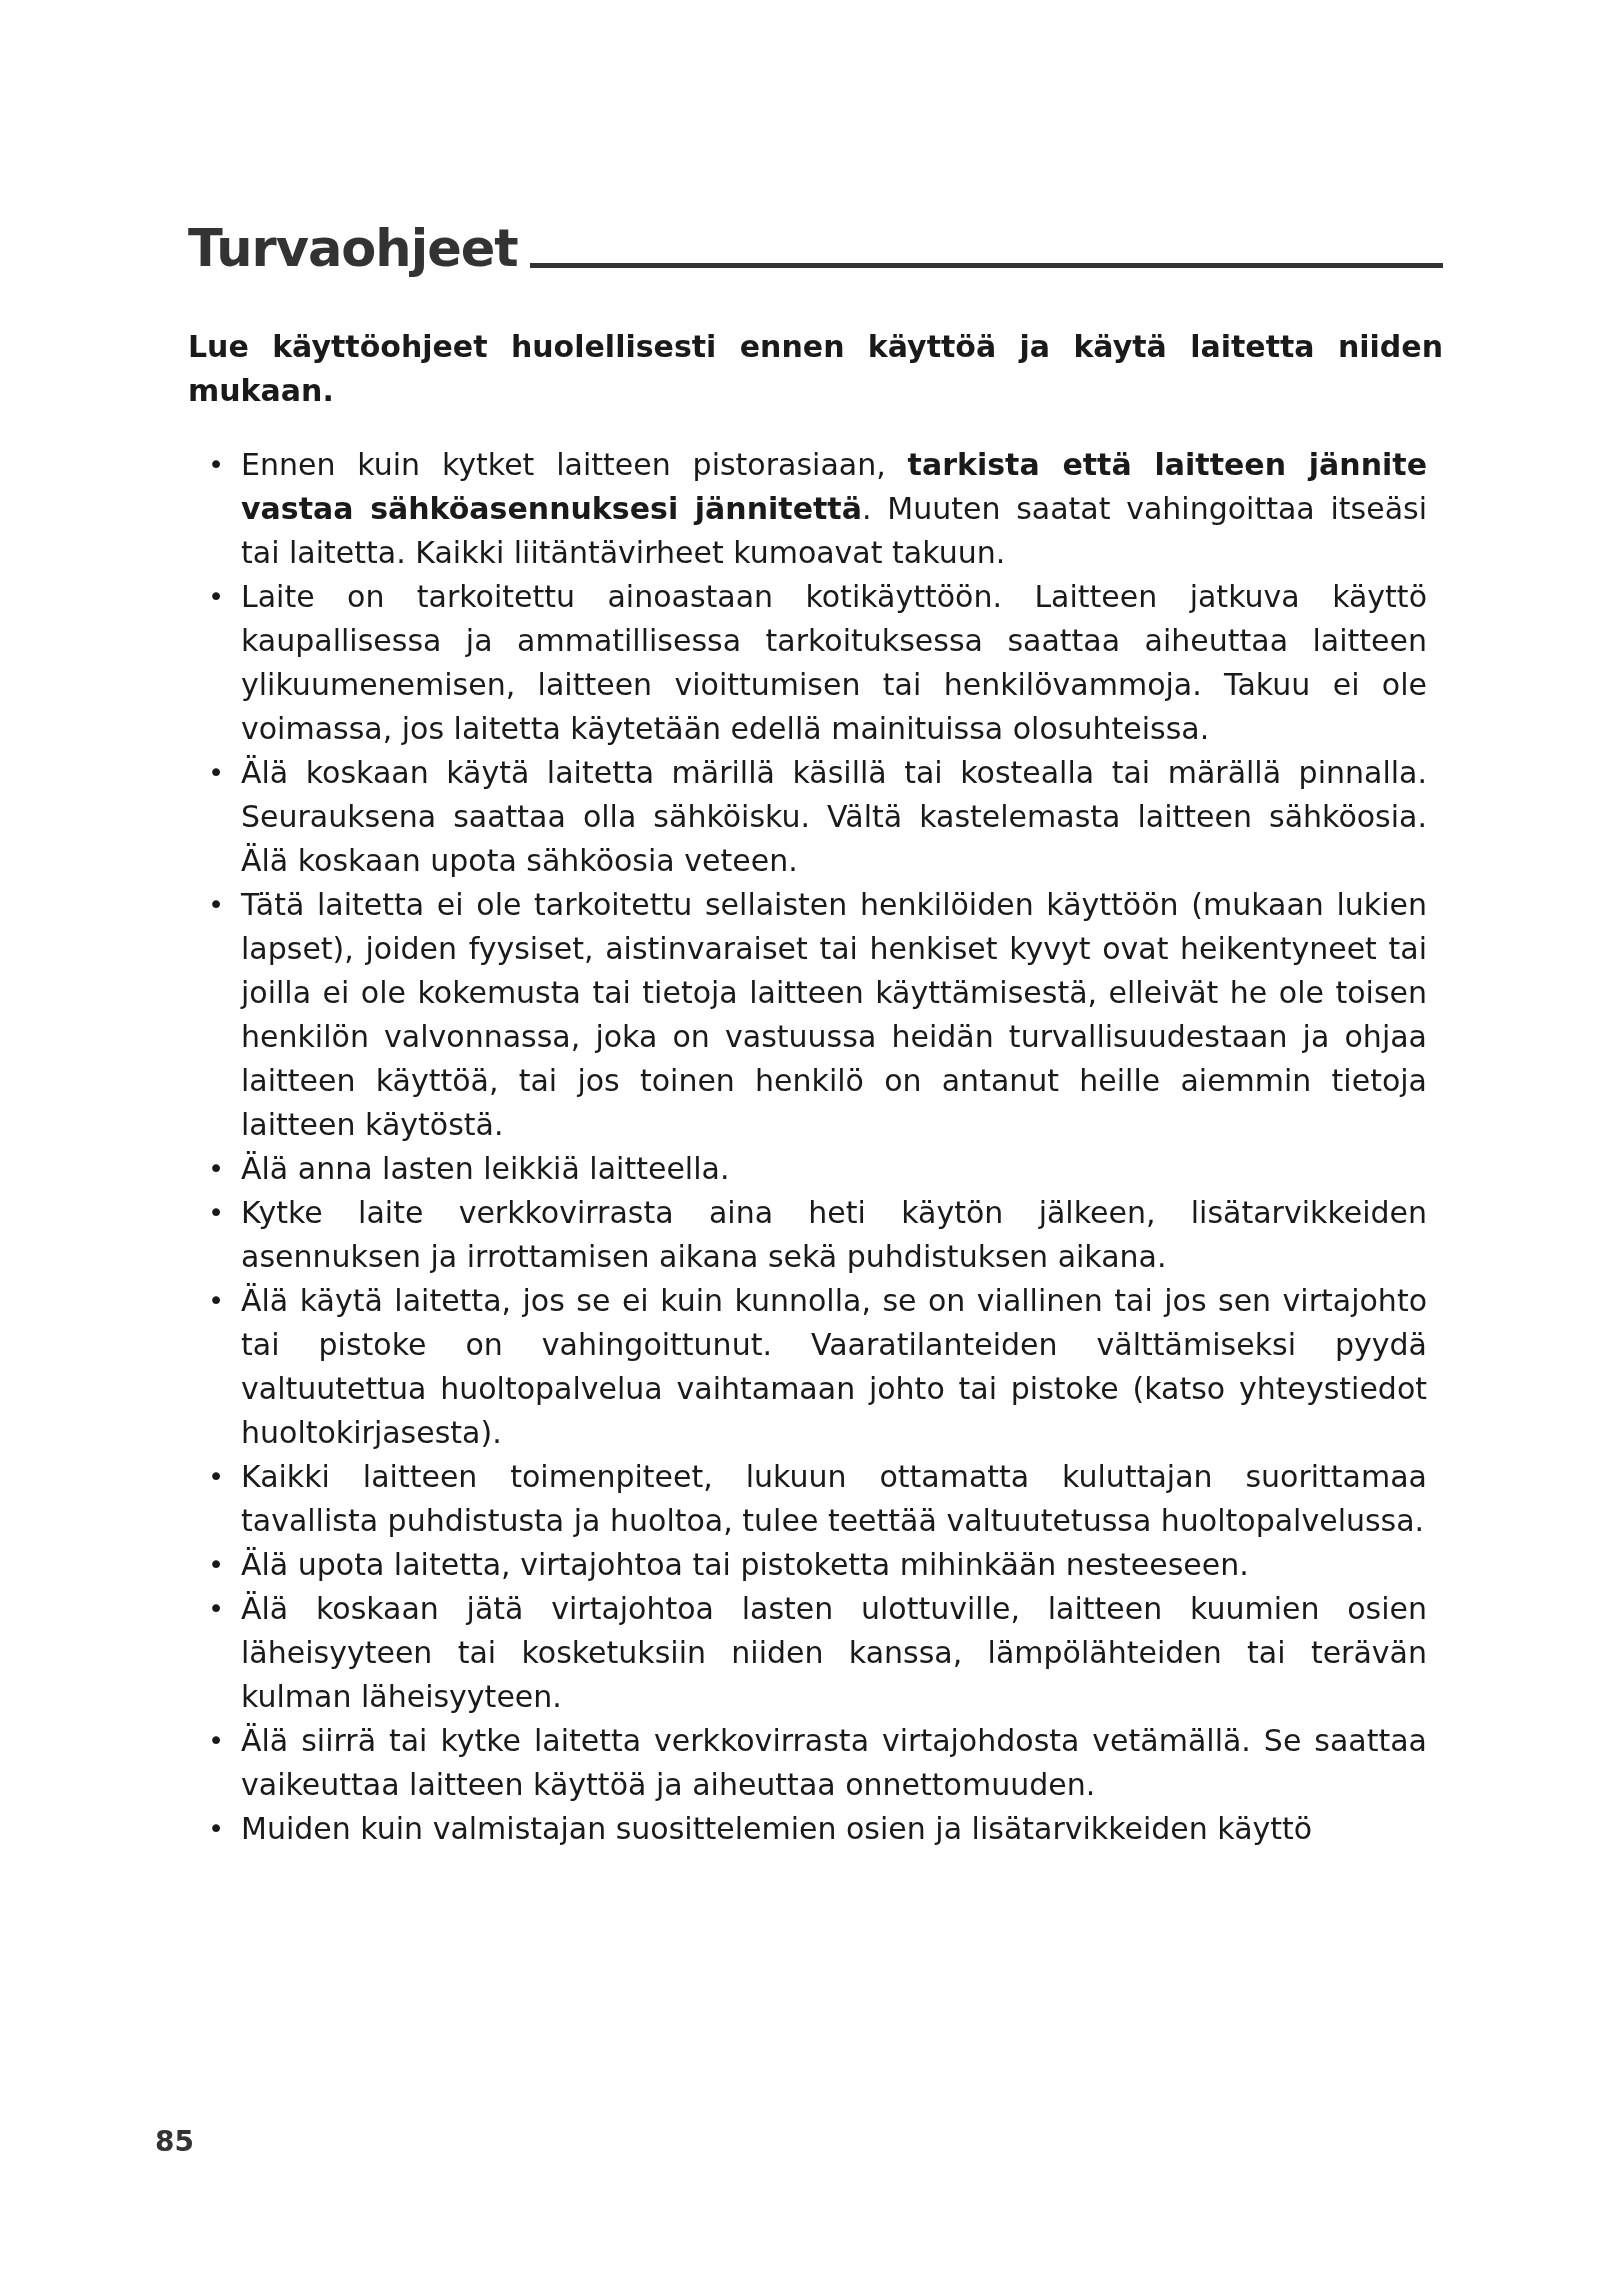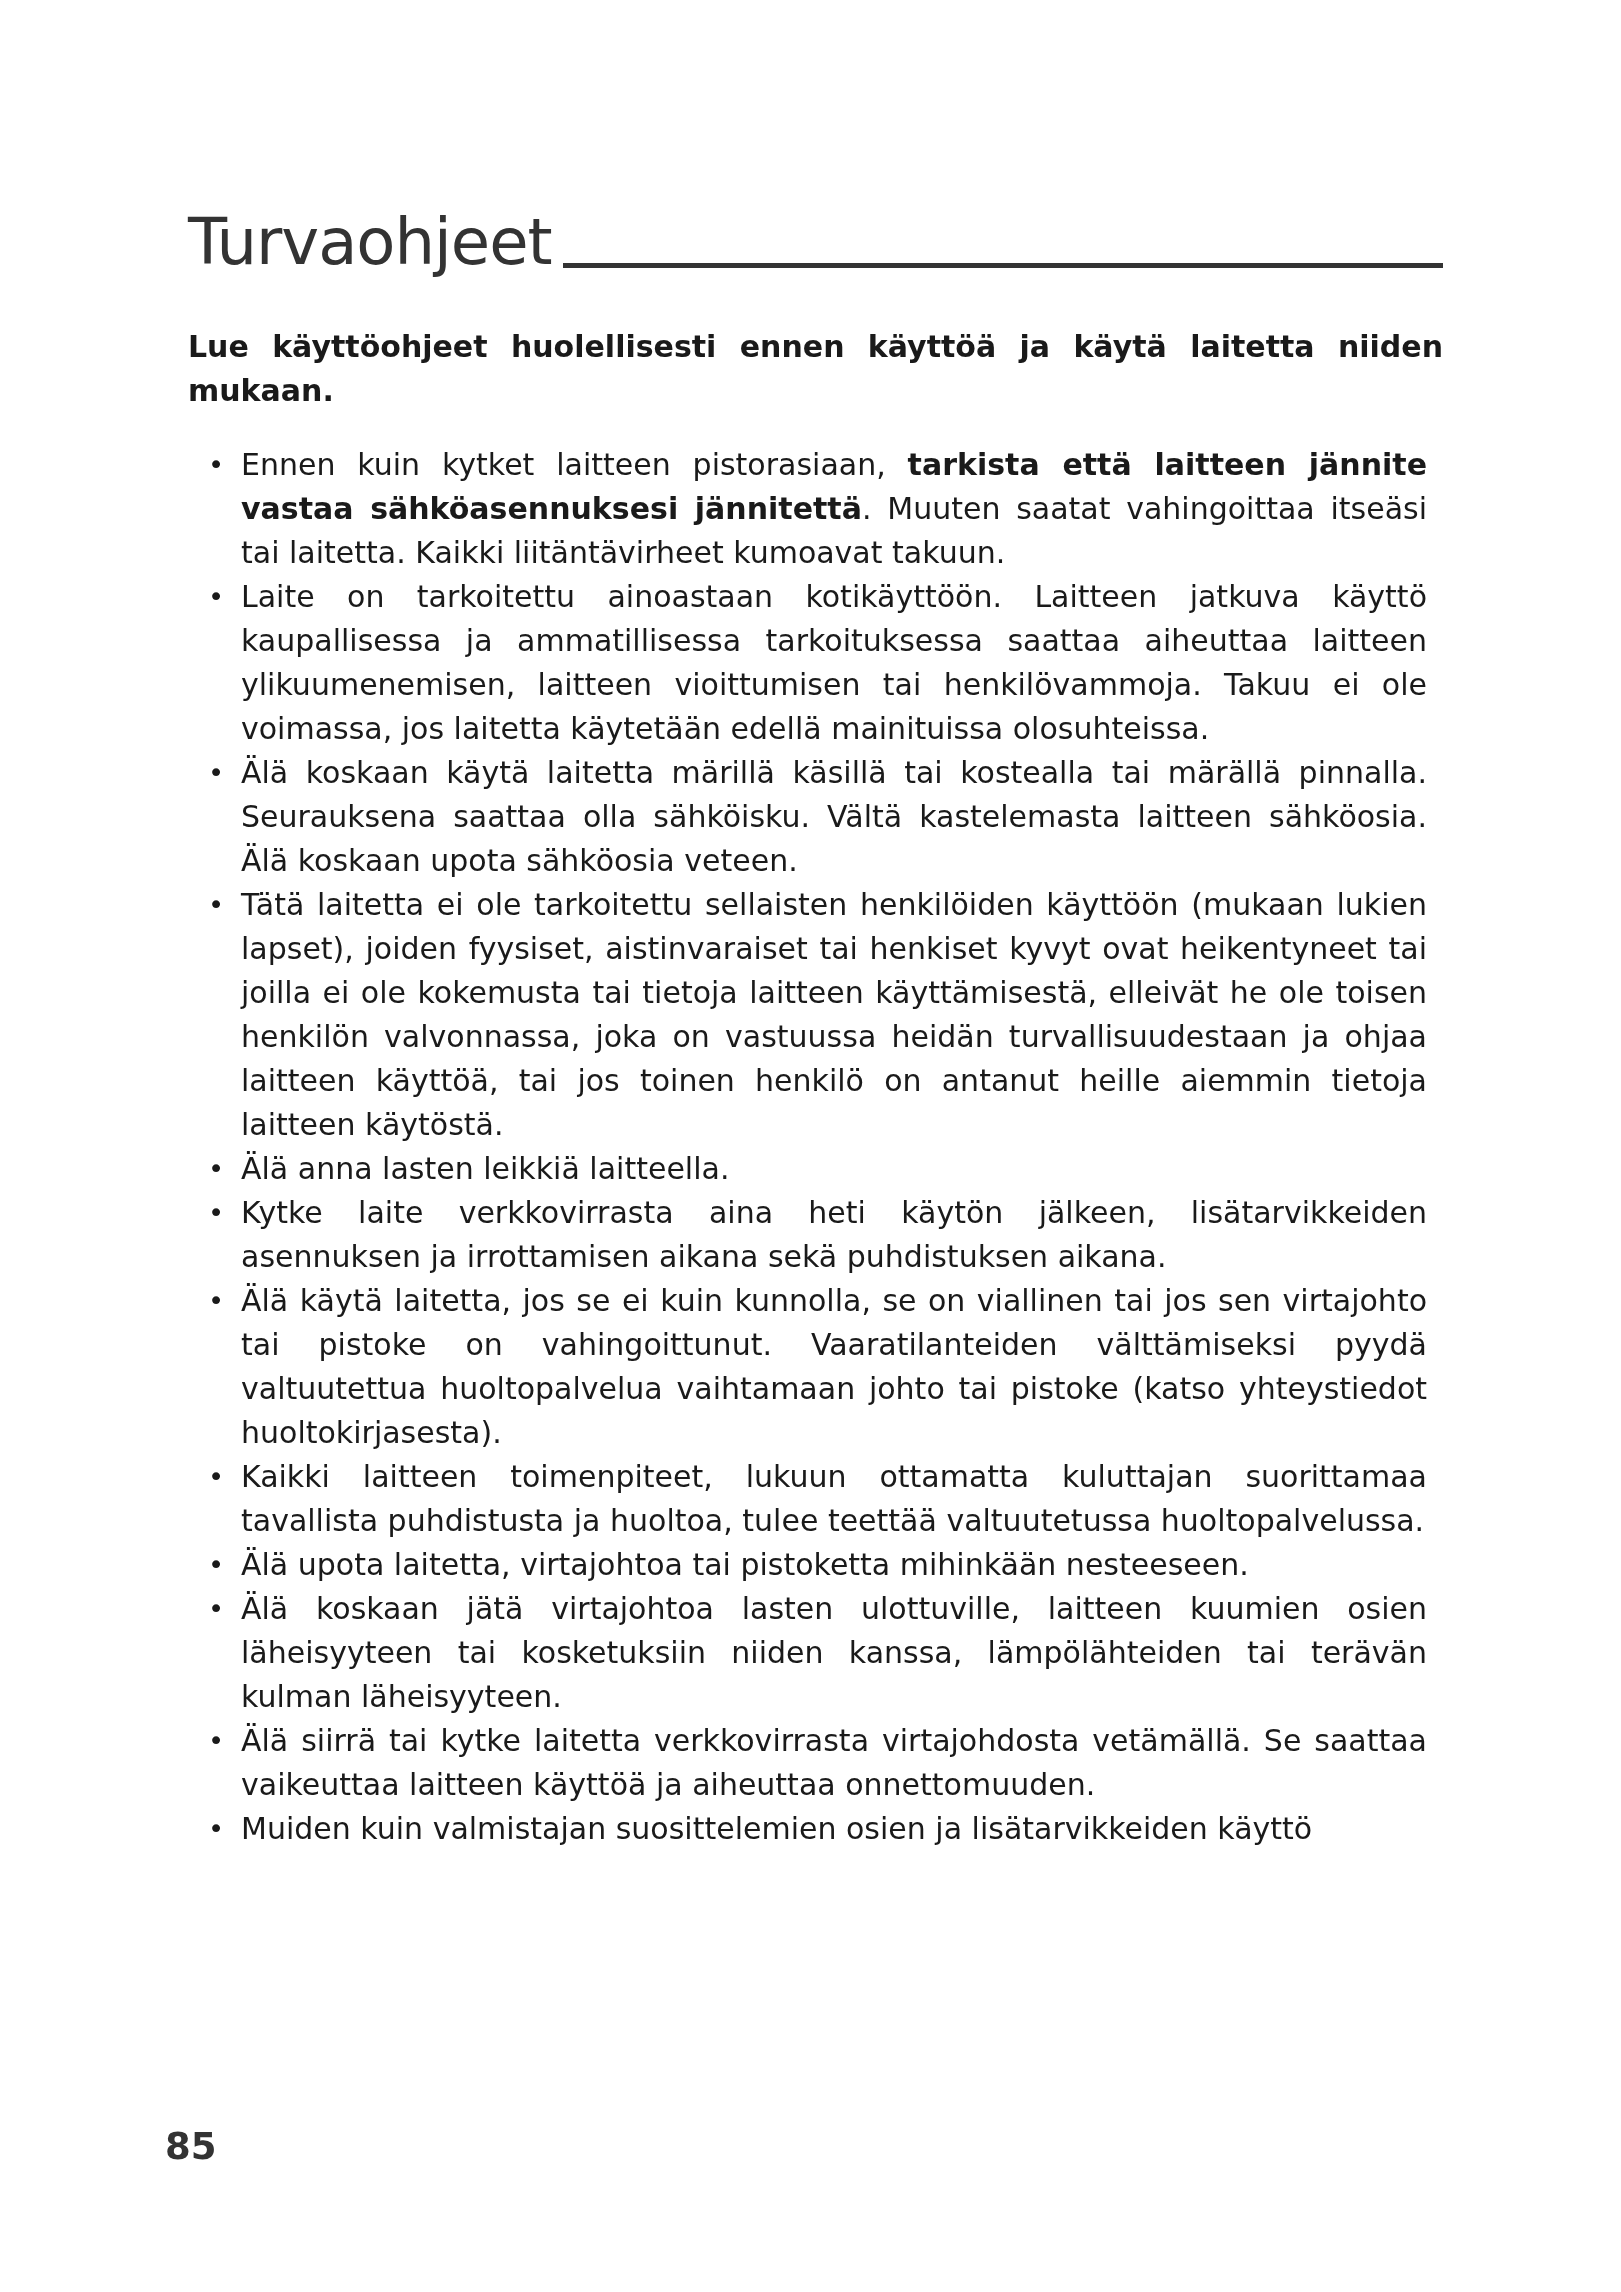--- a/index.html
+++ b/index.html
@@ -1,27 +1,27 @@
 <!DOCTYPE html>
 <html><head>
 <meta charset="utf-8">
 <style>
   html, body { margin: 0; padding: 0; background: #ffffff; }
   body { width: 1621px; height: 2293px; position: relative; overflow: hidden;
          font-family: "DejaVu Sans", "Liberation Sans", sans-serif; color: #1a1a1a; }
   .page { position: absolute; left: 188px; top: 196px; width: 1255px; }
   .title-row { display: flex; align-items: flex-end; height: 78px; }
-  .title { font-size: 64px; font-weight: 400; color: #333333; letter-spacing: -1px; line-height: 1; text-align: center; }
+  .title { font-size: 51px; font-weight: 700; color: #333333; letter-spacing: -1px; line-height: 1; text-align: center; }
   .title-rule { flex: 1; height: 4.9px; background: #333333; margin-left: 11.8px; margin-bottom: 5.9px; }
   .intro { margin-top: 51px; font-size: 30px; font-weight: 700; line-height: 44px; text-align: justify; }
   ul.items { list-style: none; margin: 16px; padding: 0; }
   ul.items li { position: relative; padding-left: 37px; font-size: 30px; line-height: 44px; text-align: justify; }
   ul.items li::before { content: "\2022"; position: absolute; left: 3.9px; top: 0; font-size: 27.4px; }
   b { font-weight: 700; }
-  .page-number { position: absolute; left: 165px; top: 2125px; font-size: 37px; font-weight: 700; color: #333333; }
+  .page-number { position: absolute; left: 155px; top: 2125px; font-size: 28px; font-weight: 700; color: #333333; }
 </style>
 </head>
 <body>
 
 <div class="page">
   <div class="title-row">
     <span class="title">Turvaohjeet</span>
     <span class="title-rule"></span>
   </div>
 

